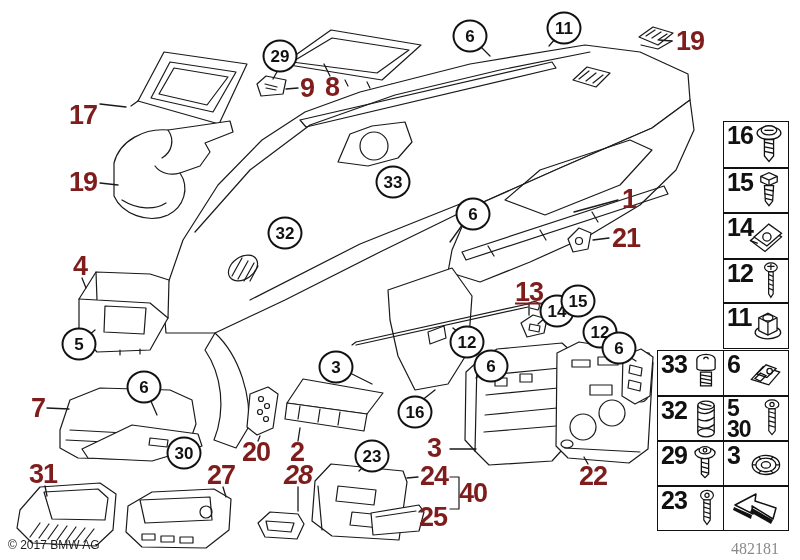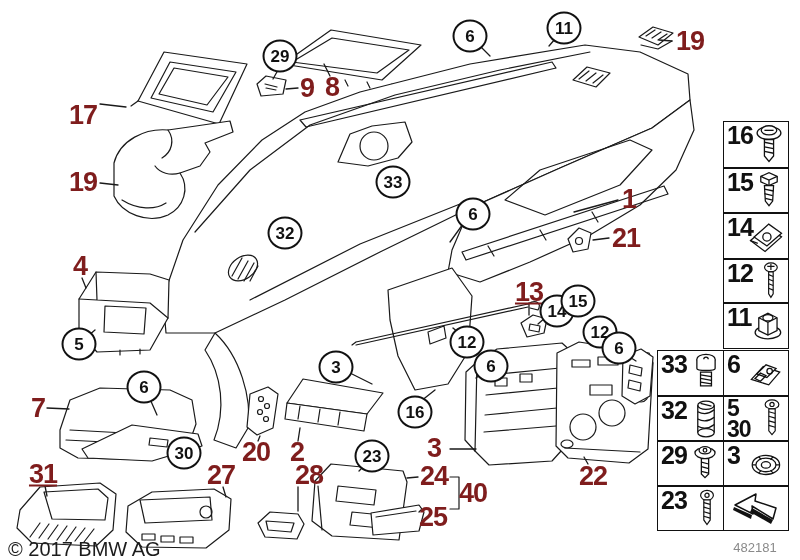--- a/index.html
+++ b/index.html
@@ -9,23 +9,23 @@
   .plain-label{position:absolute;transform:translate(-50%,-50%);font-weight:bold;
     font-size:27px;letter-spacing:-1px;color:#7f1d1d;white-space:nowrap;line-height:1;}
   .circle-label{position:absolute;transform:translate(-50%,-50%);width:31px;height:29px;
     border:2px solid #111;border-radius:50%;background:#fff;display:flex;align-items:center;
     justify-content:center;font-weight:bold;font-size:17px;color:#111;line-height:1;}
   .legend-box{position:absolute;border:1.6px solid #111;background:#fff;box-sizing:border-box;}
   .legend-num{position:absolute;left:3px;top:1px;font-weight:bold;font-size:25px;
     letter-spacing:-1px;color:#111;line-height:1.0;}
   .legend-num.small{font-size:23px;line-height:0.92;}
   .legend-icon{position:absolute;right:1px;top:1px;}
-  .copyright{position:absolute;left:8px;top:538px;font-size:20px;color:#1c1c1c;}
+  .copyright{position:absolute;left:8px;top:538px;font-size:12px;color:#1c1c1c;}
   .docnum{position:absolute;left:720px;top:540px;width:70px;text-align:center;
-    font-size:13px;color:#8a8a8a;}
+    font-size:16px;color:#8a8a8a;font-family:Liberation Serif, serif;}
 </style>
 </head>
 <body>
 
 <div class="stage">
 
   <svg class="art" width="800" height="560" viewBox="0 0 800 560" fill="none" stroke="#1a1a1a" stroke-width="1.2" stroke-linejoin="round" stroke-linecap="round">
 
     <g>
       <path fill="#fff" d="M138,101 L164,52 L247,64 L219,124 Z"></path>
@@ -235,23 +235,23 @@
   <div id="callout-layer">
       <div class="plain-label" style="left: 83px; top: 103px; margin-top: 12px;">17</div>
       <div class="plain-label" style="left: 83px; top: 182px;">19</div>
       <div class="plain-label" style="left: 307px; top: 88px;">9</div>
       <div class="plain-label" style="left: 332px; top: 87px;">8</div>
       <div class="plain-label" style="left: 690px; top: 41px;">19</div>
       <div class="plain-label" style="left: 629px; top: 199px;">1</div>
       <div class="plain-label" style="left: 626px; top: 238px;">21</div>
       <div class="plain-label" style="left: 80px; top: 266px;">4</div>
       <div class="plain-label" style="left: 38px; top: 408px;">7</div>
-      <div class="plain-label" style="left: 43px; top: 474px; text-decoration: underline;">31</div>
+      <div class="plain-label" style="left: 43px; top: 474px;">31</div>
       <div class="plain-label" style="left: 221px; top: 475px;">27</div>
-      <div class="plain-label" style="left: 309px; top: 475px;">28</div>
+      <div class="plain-label" style="left: 298px; top: 475px; font-style: italic;">28</div>
       <div class="plain-label" style="left: 297px; top: 452px;">2</div>
       <div class="plain-label" style="left: 256px; top: 452px;">20</div>
       <div class="plain-label" style="left: 434px; top: 448px;">3</div>
       <div class="plain-label" style="left: 434px; top: 476px;">24</div>
       <div class="plain-label" style="left: 433px; top: 509px; margin-top: 8px;">25</div>
       <div class="plain-label" style="left: 473px; top: 493px;">40</div>
       <div class="plain-label" style="left: 593px; top: 476px; text-align: center;">22</div>
       <div class="plain-label" style="left: 529px; top: 292px; text-decoration: underline;">13</div>
       <div class="circle-label" style="left: 280px; top: 56px;">29</div>
       <div class="circle-label" style="left: 470px; top: 36px;">6</div>

